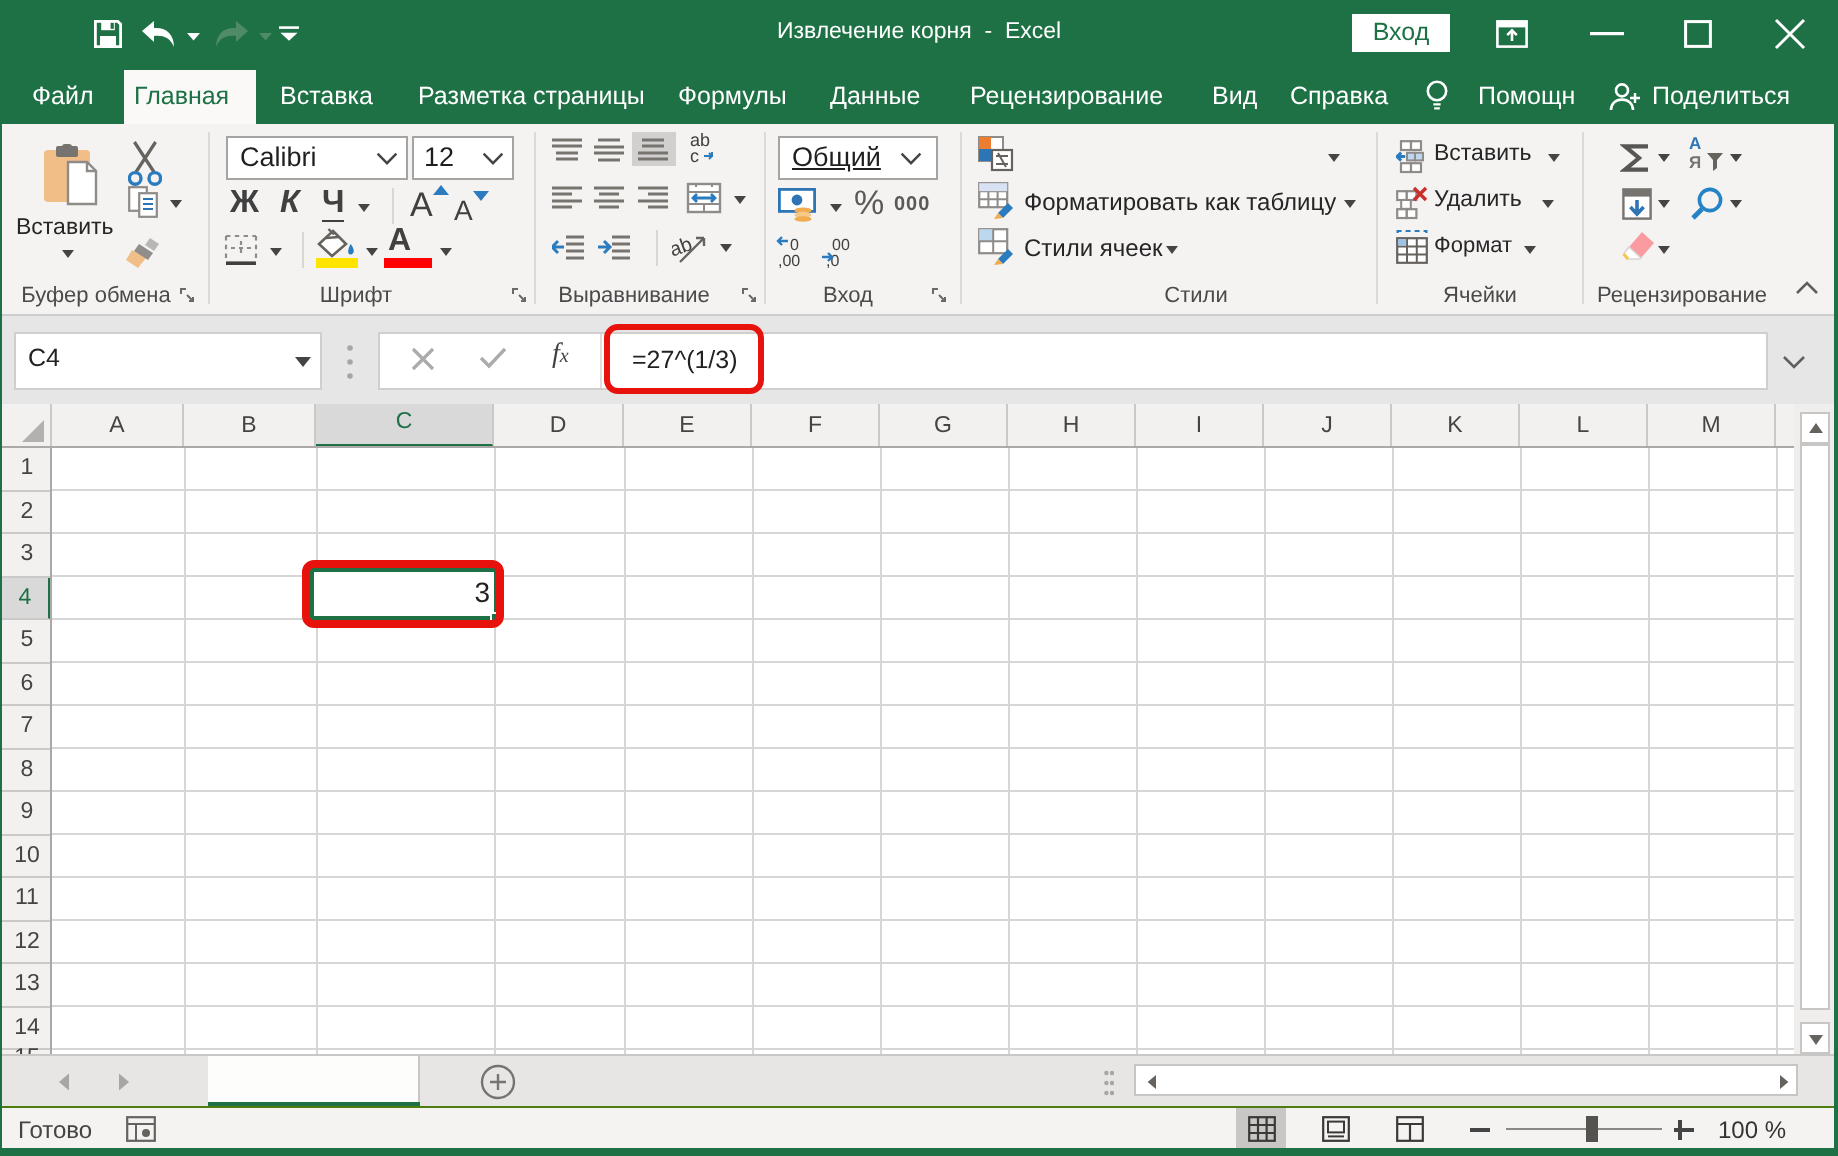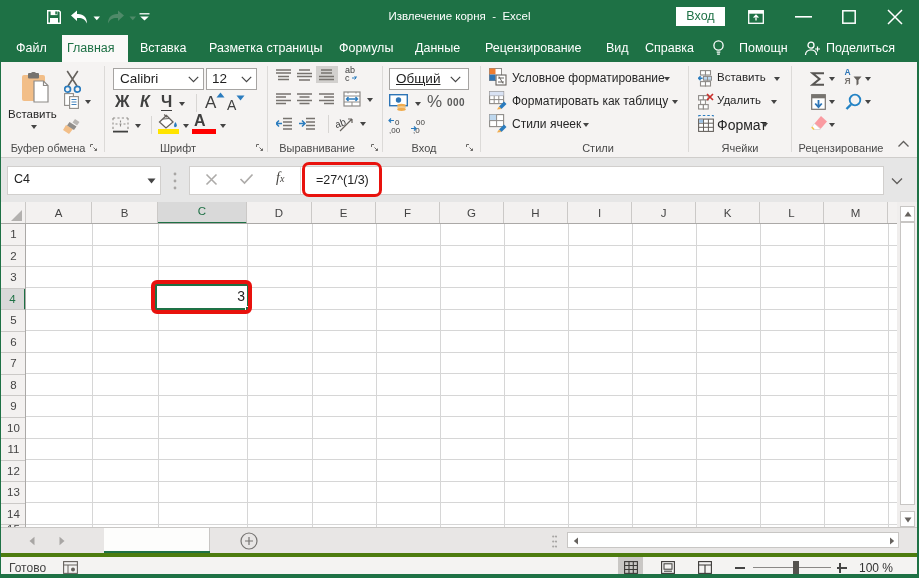--- a/index.html
+++ b/index.html
@@ -27,21 +27,21 @@
   .rowhdr{position:absolute;left:0;width:25px;height:21.5px;line-height:21.5px;text-align:center;font-size:11.5px;color:#444;border-bottom:1px solid #CBC9C7;box-sizing:border-box;}
   #cells{left:26px;top:224px;width:871px;height:303px;background:
      repeating-linear-gradient(to bottom,transparent 0px,transparent 20.5px,#D6D6D6 20.5px,#D6D6D6 21.5px);}
   .vline{position:absolute;top:0;width:1px;height:303px;background:#D6D6D6;}
   
   #vscroll{left:897px;top:202px;width:20px;height:325px;background:#F0EEED;}
   .sbtn{position:absolute;background:#fff;border:1px solid #C8C6C4;box-sizing:border-box;}
   
   #sheetbar{left:1px;top:527px;width:916px;height:26px;background:#E8E6E5;border-top:1px solid #C9C7C5;box-sizing:border-box;}
   
-  #statusbar{left:1px;top:553px;width:916px;height:21px;background:#F4F3F2;border-top:4px solid #4d7c0f;box-sizing:content-box;}
+  #statusbar{left:1px;top:553px;width:916px;height:21px;background:#F4F3F2;border-top:1px solid #4d7c0f;box-sizing:content-box;}
   #greenbottom{left:0;top:574px;width:919px;height:4px;background:#1E7145;}
   #greenleft{left:0;top:34px;width:1px;height:544px;background:#1E7145;}
   #greenright{left:917px;top:34px;width:2px;height:544px;background:#1E7145;}
   .icon{position:absolute;}
 </style>
 </head>
 <body>
 <div id="win">
   <div id="tabrow" class="abs">
     <div class="abs" style="left:62px;top:1px;width:66px;height:27px;background:#FAF9F8;"></div>
@@ -289,21 +289,20 @@
       <path d="M1 11.5 H6 M4 9.5 l2 2 -2 2" stroke="#2B7CBE" stroke-width="1.2" fill="none"></path>
     </svg>
 
     <svg class="icon" style="left:489px;top:6px" width="18" height="18" viewBox="0 0 18 18">
       <rect x="0.5" y="0.5" width="12" height="12" fill="#fff" stroke="#8E8B88" stroke-width="1"></rect>
       <rect x="0.5" y="0.5" width="6" height="6" fill="#ED7D31"></rect>
       <rect x="0.5" y="6.5" width="6" height="6" fill="#2E75B6"></rect>
       <rect x="7" y="7" width="10" height="10" fill="#fff" stroke="#66625E" stroke-width="1.1"></rect>
       <path d="M9 10 h6 M9 14 h6 M10 8.5 l4 7" stroke="#66625E" stroke-width="1"></path>
     </svg>
-    <div class="rtext" style="left:512px;top:9px;">Условное форматирование</div>
     <div class="caret" style="left:664px;top:15px;"></div>
     <svg class="icon" style="left:489px;top:29px" width="19" height="19" viewBox="0 0 19 19">
       <rect x="0.6" y="0.6" width="14" height="12" fill="#fff" stroke="#8E8B88" stroke-width="1.1"></rect>
       <path d="M0.6 4.6 h14 M0.6 8.6 h14 M5.2 0.6 v12 M9.8 0.6 v12" stroke="#8E8B88" stroke-width="1"></path>
       <rect x="0.6" y="0.6" width="14" height="4" fill="#D9E2F3"></rect>
       <path d="M10 15.5 l5-5 2.5 2.5 -5 5 z" fill="#2B7CBE"></path>
       <path d="M8 18.5 l2-3 2.5 2.5 z" fill="#F0AC4E"></path>
     </svg>
     <div class="rtext" style="left:512px;top:32px;">Форматировать как таблицу</div>
     <div class="caret" style="left:672px;top:38px;"></div>
@@ -337,21 +336,21 @@
       <path d="M9 1 L15 7 M15 1 L9 7" stroke="#C9302C" stroke-width="1.7"></path>
     </svg>
     <div class="rtext" style="left:717px;top:32px;font-size:11.5px;">Удалить</div>
     <div class="caret" style="left:771px;top:38px;"></div>
     <svg class="icon" style="left:698px;top:53px" width="16" height="17" viewBox="0 0 16 17">
       <path d="M0.8 1.5 v-1 h2 M4.8 0.5 h2.5 M9.3 0.5 h2.5 M13.8 0.5 h1.4 v1" stroke="#2B7CBE" stroke-width="1.1" fill="none"></path>
       <rect x="0.6" y="4.1" width="14.8" height="12.3" fill="#fff" stroke="#66625E" stroke-width="1.1"></rect>
       <path d="M0.6 8.2 h14.8 M0.6 12.3 h14.8 M5.5 4.1 v12.3 M10.4 4.1 v12.3" stroke="#66625E" stroke-width="1"></path>
       <rect x="1.1" y="4.6" width="4" height="3.2" fill="#9DC3E6"></rect>
     </svg>
-    <div class="rtext" style="left:717px;top:55px;font-size:14px;">Формат</div>
+    <div class="rtext" style="left:717px;top:55px;font-size:11px;">Формат</div>
     <div class="caret" style="left:762px;top:61px;"></div>
 
     <svg class="icon" style="left:810px;top:9px" width="16" height="16" viewBox="0 0 16 16">
       <path d="M14 2.2 H2.5 L9.5 8 L2.5 13.8 H14" fill="none" stroke="#585653" stroke-width="2.1"></path>
     </svg>
     <div class="caret" style="left:829px;top:15px;"></div>
     <svg class="icon" style="left:844px;top:4px" width="20" height="20" viewBox="0 0 20 20">
       <text x="0.5" y="8.5" font-size="8.5" font-weight="bold" fill="#2E75B6" font-family="Liberation Sans">А</text>
       <text x="0.5" y="18" font-size="8.5" font-weight="bold" fill="#77736F" font-family="Liberation Sans">Я</text>
       <path d="M9.5 10.5 h8 l-3 3.5 v4 l-2 1.5 v-5.5 z" fill="#66625E"></path>

